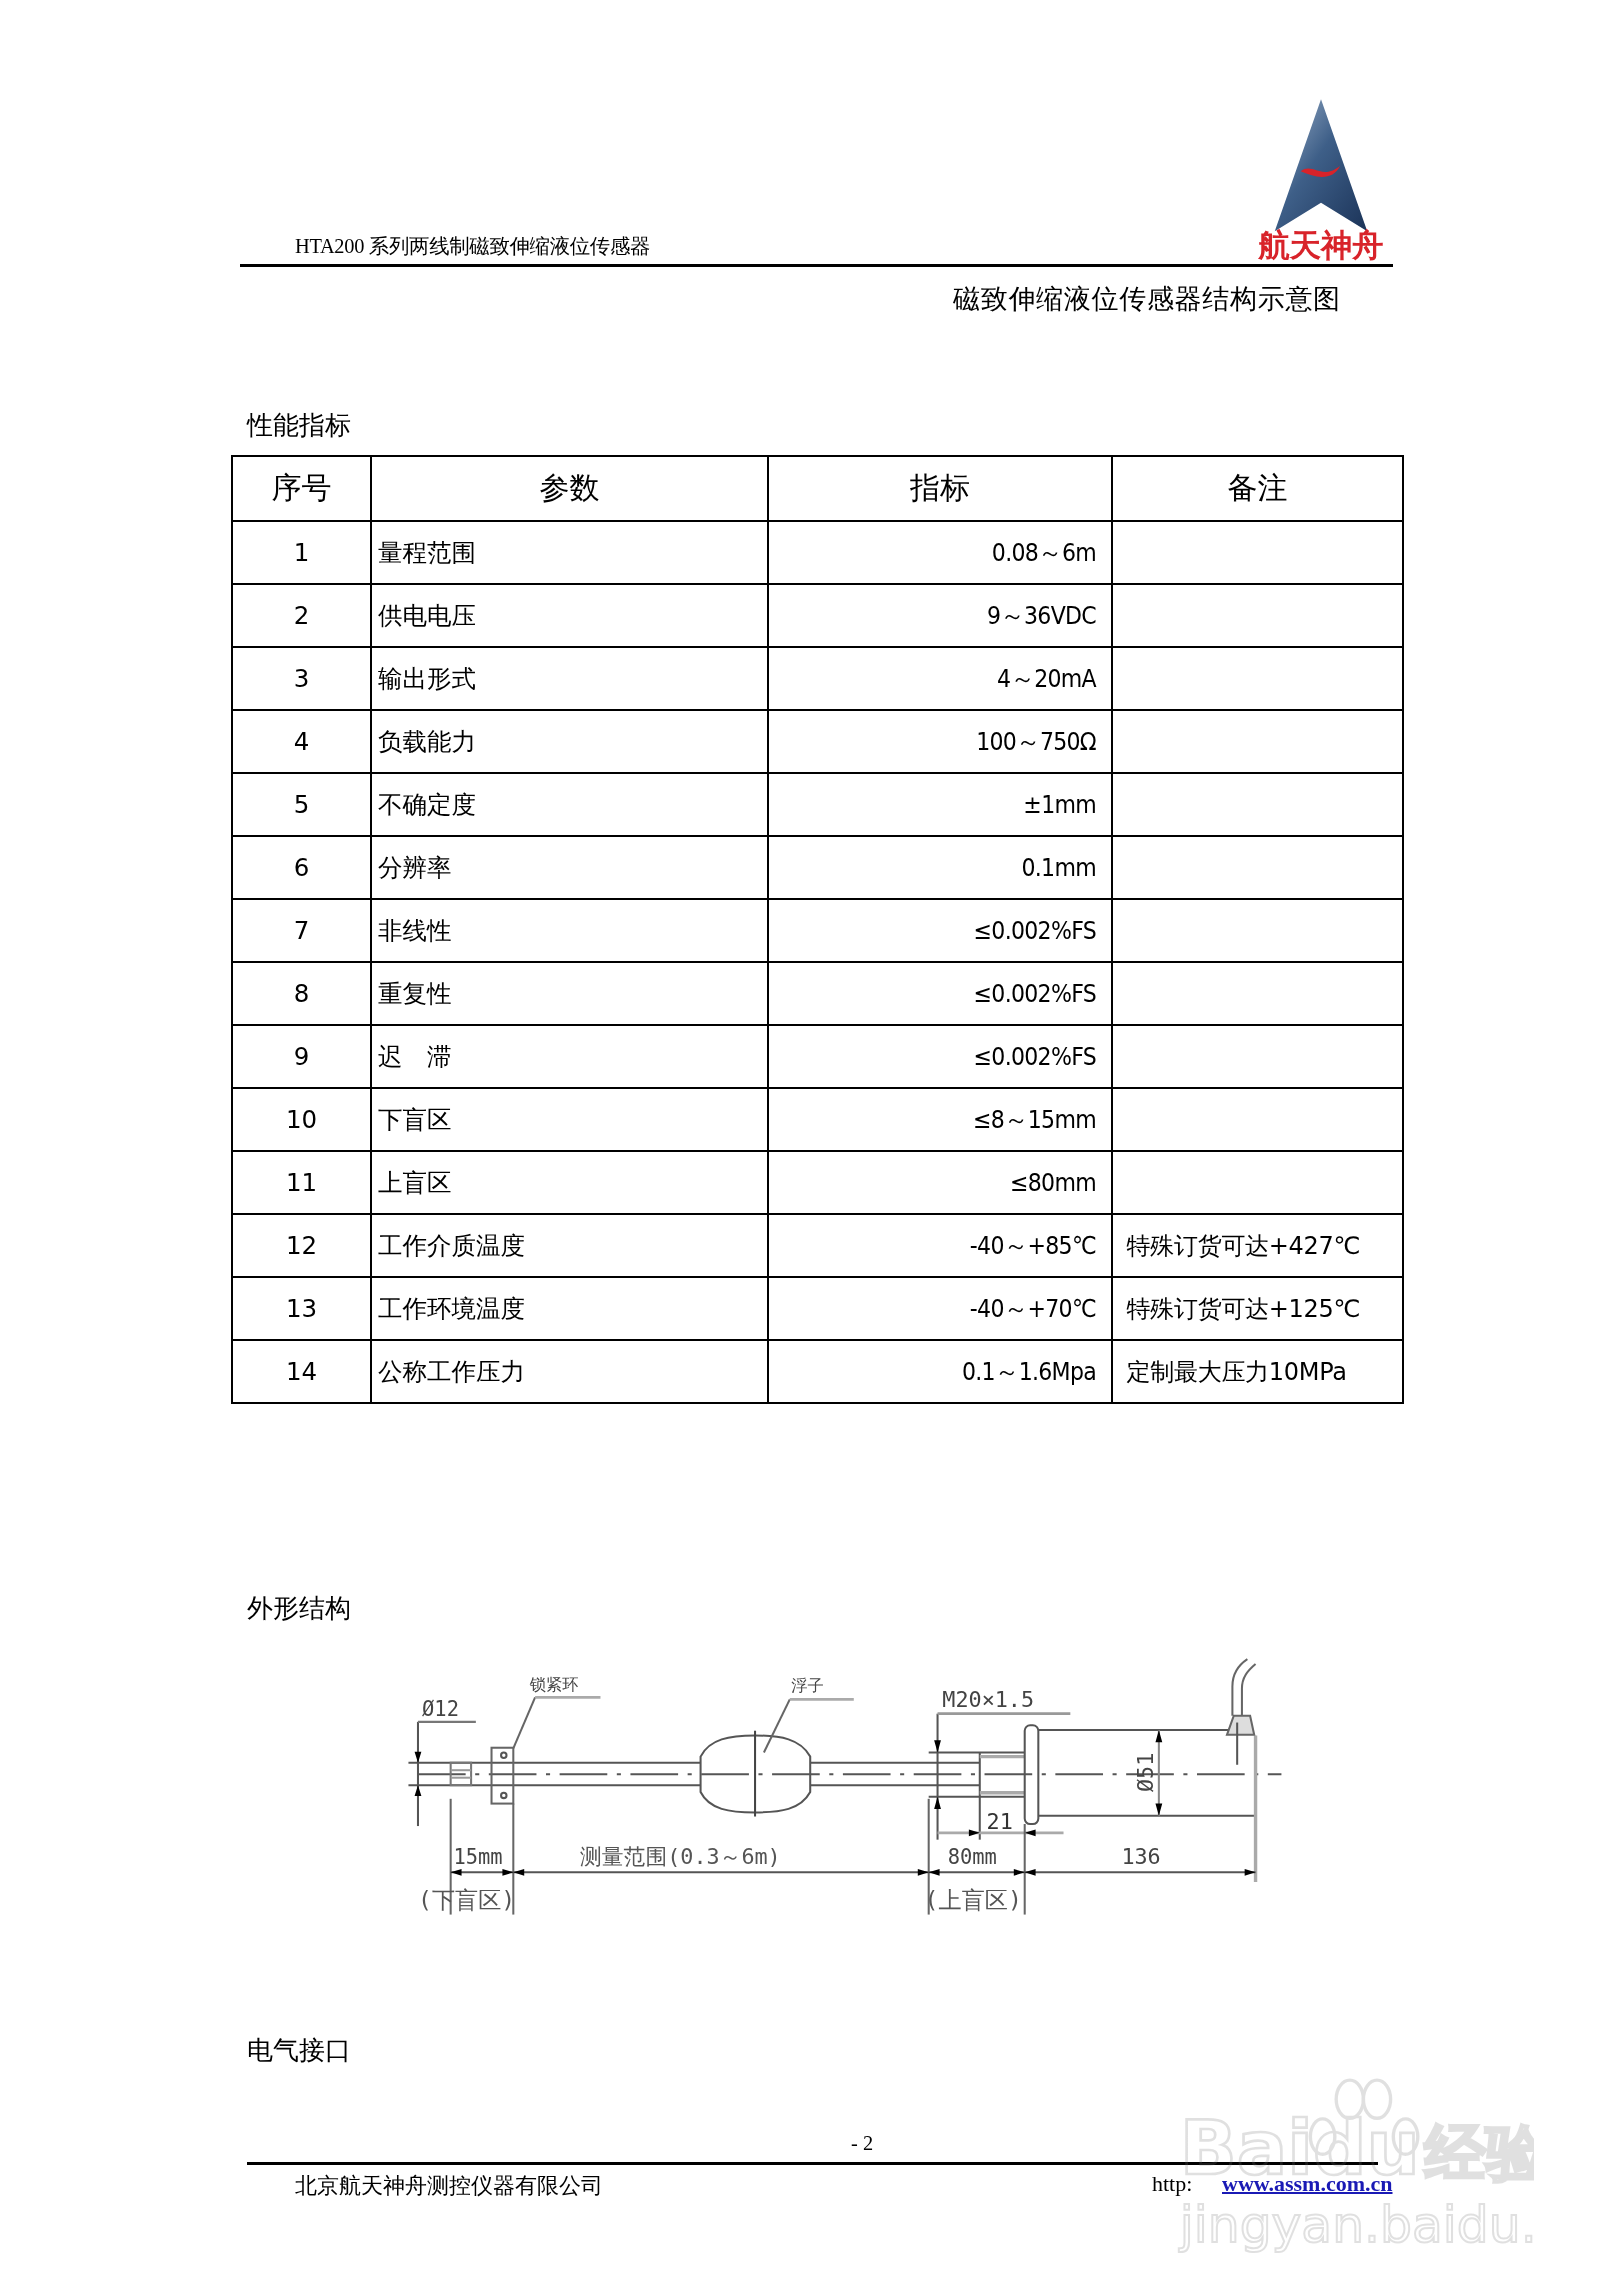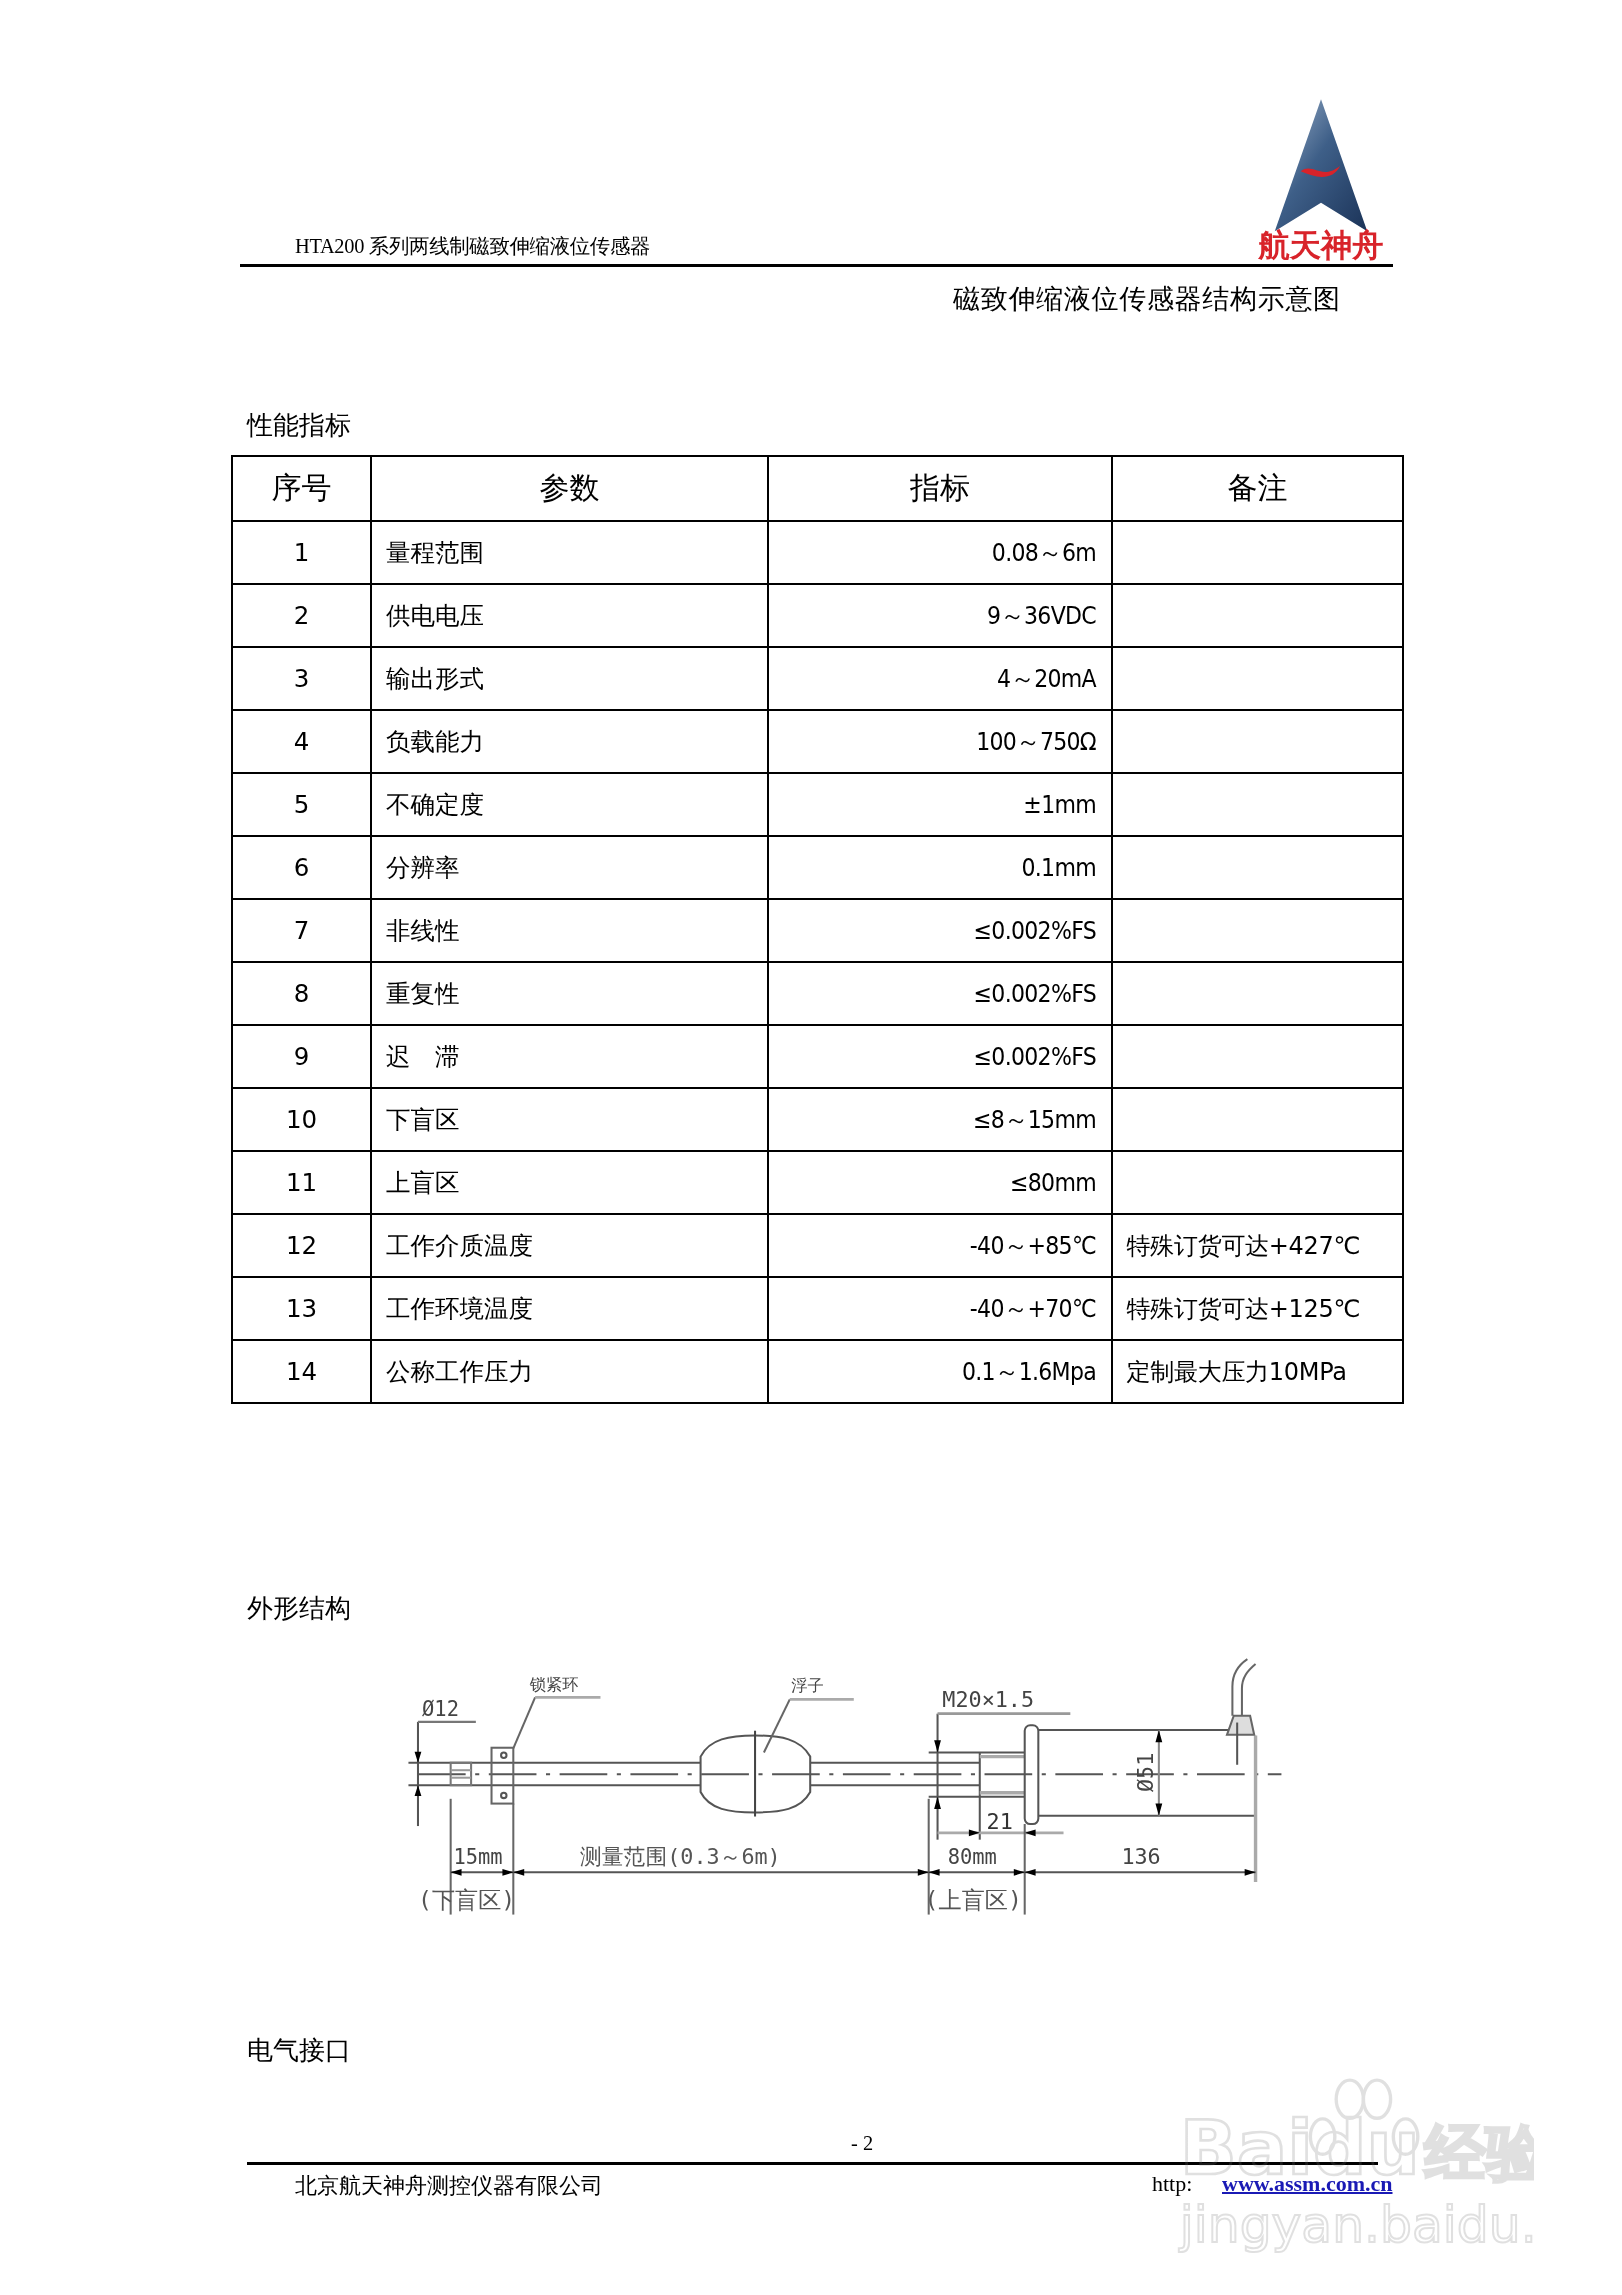--- a/index.html
+++ b/index.html
@@ -9,21 +9,21 @@
   .serif { font-family:"Liberation Serif", "DejaVu Serif", serif;margin-left:48px; }
   .hdr-title { left:247px; top:232px; font-size:20.4px; white-space:nowrap; letter-spacing:-0.3px; }
   .hdr-rule { left:240px; top:264px; width:1153px; height:2.7px; background:#000; }
   .logo { left:1253px; top:95px; width:136px; height:167px; }
   .subtitle { left:953px; top:281px; font-size:27px; white-space:nowrap; letter-spacing:0.7px; }
   .section { left:247px; font-size:26px; white-space:nowrap; }
   table.spec { position:absolute; left:231px; top:455px; width:1171px; border-collapse:collapse; table-layout:fixed; }
   table.spec td, table.spec th { border:2px solid #000; height:61px; padding:0; font-size:24.5px; font-weight:normal; }
   table.spec th { font-size:30px; height:63px; text-align:center; }
   table.spec td.no { text-align:center; font-size:24.5px; }
-  table.spec td.param { text-align:left; padding-left:14px; }
+  table.spec td.param { text-align:left; padding-left:6px; }
   table.spec td.val { text-align:right; padding-right:15px; font-family:"DejaVu Sans Condensed","DejaVu Sans",sans-serif; letter-spacing:-0.7px;padding-left:20px; }
   table.spec td.note { text-align:left; padding-left:13.6px; font-size:24px; letter-spacing:-0.3px; white-space:nowrap; }
   .diagram { left:382px; top:1649px; width:900px; height:286px; }
   .page-no { left:803px; top:2132px; font-size:20.4px; }
   .ftr-rule { left:247px; top:2162px; width:1131px; height:2.7px; background:#000; }
   .ftr-company { left:247px; top:2171px; font-size:22px; white-space:nowrap;margin-left:48px; }
   .ftr-http { left:1104px; top:2171px; font-size:22px; }
   .ftr-url { left:1174px; top:2171px; font-size:22px; color:#1a1ab5; text-decoration:underline; text-decoration-thickness:2px; font-weight:bold; }
   .watermark { left:1152px; top:2072px; width:382px; height:204px; opacity:0.22; pointer-events:none; }
 </style>

